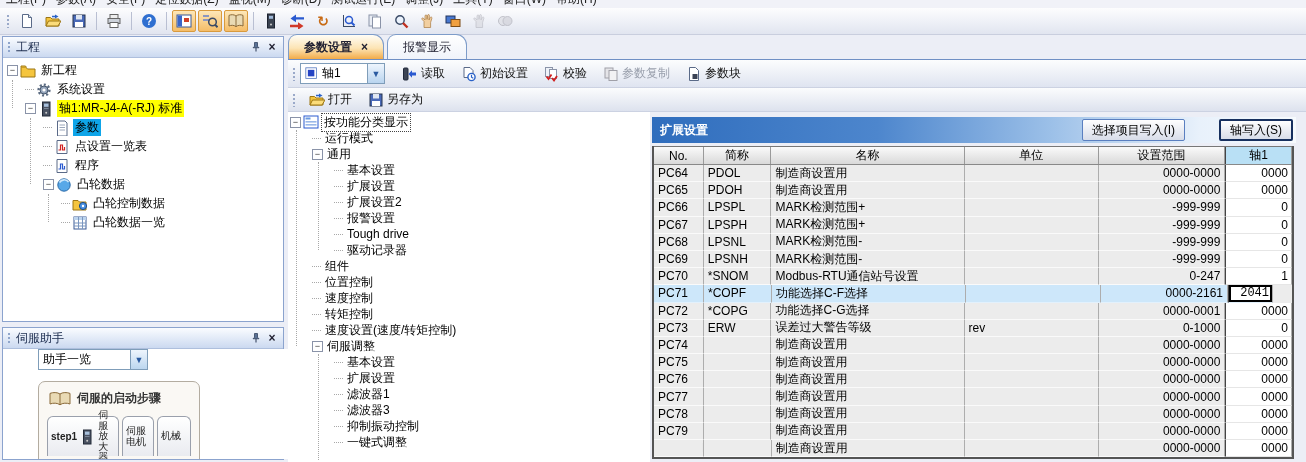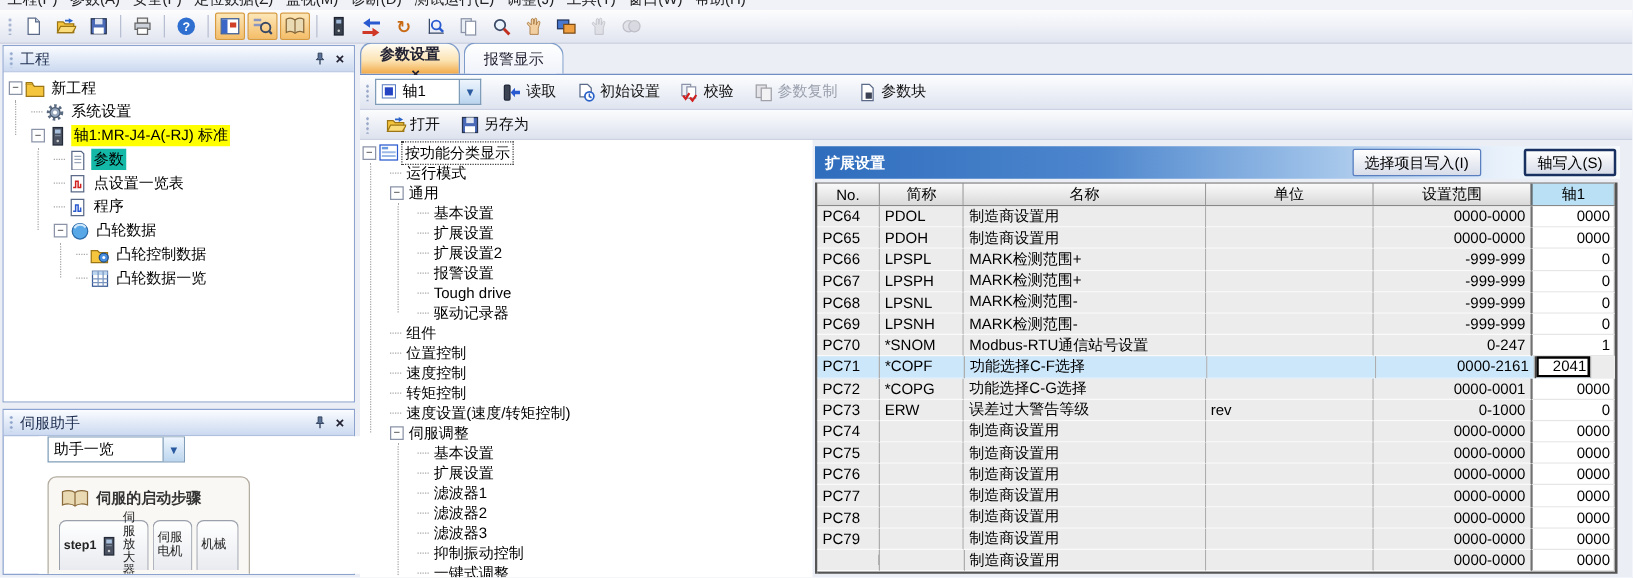--- a/index.html
+++ b/index.html
@@ -41,21 +41,21 @@
   
   .trow { display:flex; align-items:center; white-space:nowrap; position:relative; }
   #project-tree .trow { height:19px; }
   .func-tree .trow { height:16px; }
   .exp { width:11px; height:11px; border:1px solid #8a93a8; background:#fff; color:#333;
     font-size:9px; line-height:8px; text-align:center; flex:0 0 11px; margin-right:2px; }
   .stub { width:9px; border-top:1px dotted #a8a8a8; margin-right:2px; flex:0 0 9px; }
   .ticon { width:16px; height:16px; flex:0 0 16px; margin-right:3px; display:flex; align-items:center; justify-content:center; }
   .tlabel { padding:0 2px; }
   .hl-yellow { background:#ffff00; }
-  .sel-gray { background:#14b8a6; }
+  .sel-gray { background:#0ea5e9; }
   .focus-dotted { outline:1px dotted #444; }
   .vguide { position:absolute; width:0; border-left:1px dotted #a8a8a8; }
 
   
   .abody { padding:0 7px;margin-left:28px; }
   .combo { display:flex; height:21px; width:110px; border:1px solid #7f9db9; background:#fff; align-items:center; }
   .combo .cval { flex:1; padding-left:4px; }
   .combo .carr { width:17px; height:100%; background:linear-gradient(#eef5fd,#bcd6ef);
     border-left:1px solid #7f9db9; display:flex; align-items:center; justify-content:center;
     color:#2a5aa0; font-size:9px; }
@@ -69,21 +69,21 @@
     display:flex; align-items:center; padding:2px 3px; font-size:10px; color:#222; }
   .stepbox .steplbl { font-weight:bold; font-size:10px; margin-right:2px; }
   .stepbox .wrap { width:30px; line-height:1.05; }
 
   
   .tabbar { position:absolute; left:288px; top:33px; right:0; height:27px;
     display:flex; align-items:flex-end; border-bottom:1px solid #6f8fc4; }
   .tab { height:25px; display:flex; align-items:center; padding:0 15px;
     border:1px solid #7d9cc9; border-bottom:none; border-radius:9px 11px 0 0;
     background:linear-gradient(#ffffff,#f0f3fa); margin-right:3px; color:#223; }
-  .tab.active { background:linear-gradient(#fffdf6 0%,#fce4b4 55%,#f2ab49 100%); font-weight:bold;flex-direction:column; }
+  .tab.active { background:linear-gradient(#fffdf6 0%,#fce4b4 55%,#f2ab49 100%); font-weight:bold; }
   .tab .close { margin-left:9px; font-weight:bold; font-size:12px; }
 
   .ptool1 { position:absolute; left:288px; top:60px; right:0; height:28px;
     background:linear-gradient(#fcfdfe,#dfe4f0); border-bottom:1px solid #ccd2e2;
     display:flex; align-items:center; padding-left:4px; }
   .ptool2 { position:absolute; left:288px; top:88px; right:0; height:24px;
     background:linear-gradient(#fbfcfd,#dde2ee); border-bottom:1px solid #ccd2e2;
     display:flex; align-items:center; padding-left:4px; }
   .axcombo { display:flex; height:21px; width:68px; border:1px solid #7f9db9; background:#fff;
     align-items:center; padding-left:2px; }
@@ -604,24 +604,20 @@
       <div class="trow" style="padding-left: 46px; height: 16px;">
         <span class="stub"></span>
         <span class="tlabel">扩展设置</span>
       </div>
       <div class="trow" style="padding-left: 46px; height: 16px;">
         <span class="stub"></span>
         <span class="tlabel">滤波器1</span>
       </div>
       <div class="trow" style="padding-left: 46px; height: 16px;">
         <span class="stub"></span>
-        <span class="tlabel">滤波器2</span>
-      </div>
-      <div class="trow" style="padding-left: 46px; height: 16px;">
-        <span class="stub"></span>
         <span class="tlabel">滤波器3</span>
       </div>
       <div class="trow" style="padding-left: 46px; height: 16px;">
         <span class="stub"></span>
         <span class="tlabel">抑制振动控制</span>
       </div>
       <div class="trow" style="padding-left: 46px; height: 16px;">
         <span class="stub"></span>
         <span class="tlabel">一键式调整</span>
       </div>
@@ -703,21 +699,21 @@
             <div class="td left" style="width: 135px;"></div>
             <div class="td right" style="width: 127px;">0-247</div>
             <div class="td right val" style="width: 67px;">1</div>
           </div>
           <div class="tr selected">
             <div class="td left" style="width: 50px;">PC71</div>
             <div class="td left" style="width: 68px;">*COPF</div>
             <div class="td left" style="width: 194px;">功能选择C-F选择</div>
             <div class="td left" style="width: 135px;"></div>
             <div class="td right" style="width: 127px;">0000-2161</div>
-            <div class="td right val" style="width: 45px;">2041</div>
+            <div class="td right val" style="width: 45px; font-family: Liberation Mono, monospace;">2041</div>
           </div>
           <div class="tr">
             <div class="td left" style="width: 50px;">PC72</div>
             <div class="td left" style="width: 68px;">*COPG</div>
             <div class="td left" style="width: 194px;">功能选择C-G选择</div>
             <div class="td left" style="width: 135px;"></div>
             <div class="td right" style="width: 127px;">0000-0001</div>
             <div class="td right val" style="width: 67px;">0000</div>
           </div>
           <div class="tr">

